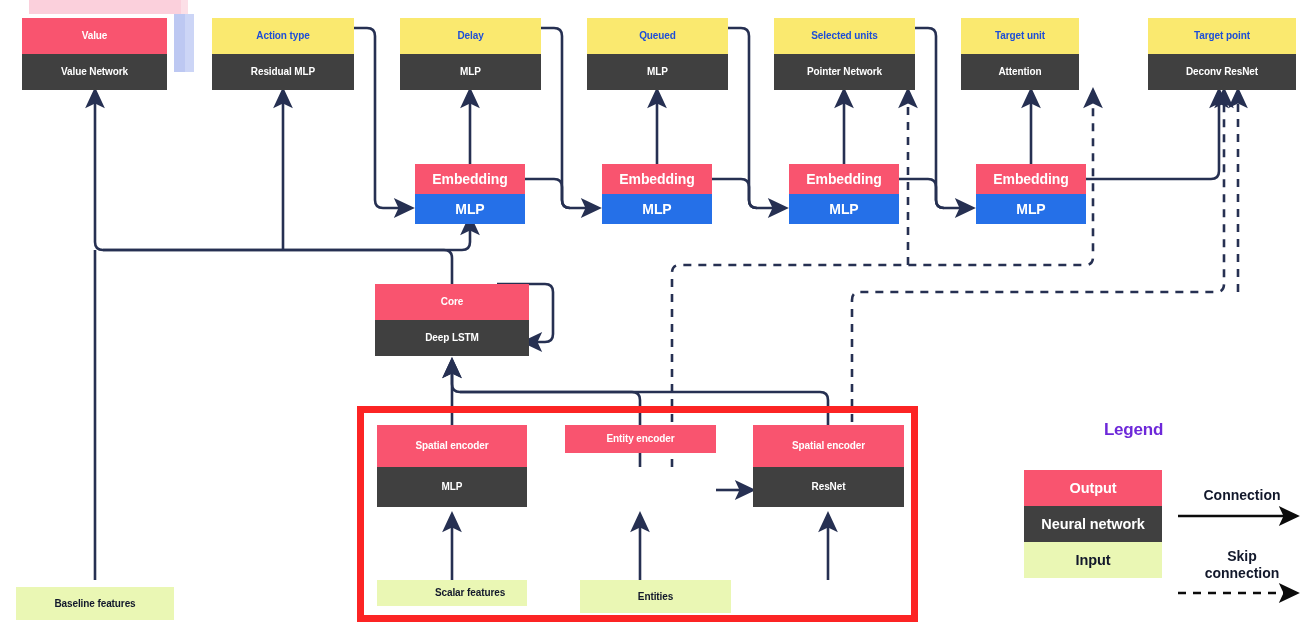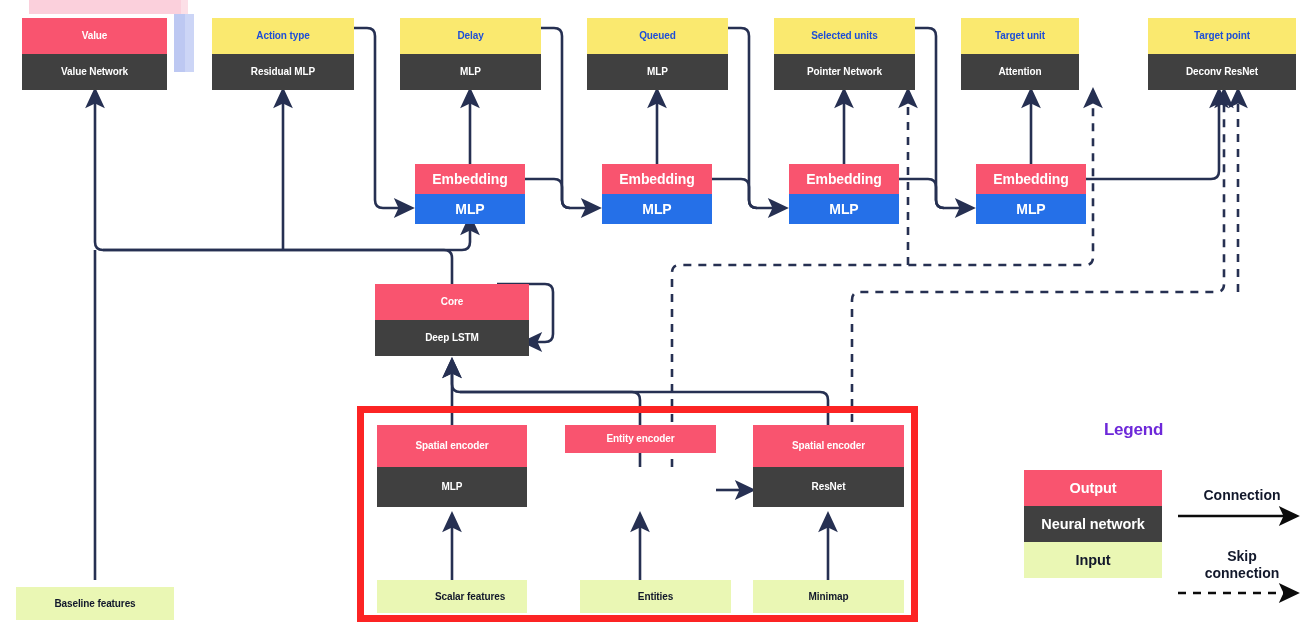--- a/index.html
+++ b/index.html
@@ -192,27 +192,24 @@
   </div>
   <div class="node" style="left:565px;top:425px;width:151px;">
     <div class="cell cap-output" style="height:28px;">Entity encoder</div>
   </div>
   <div class="node" style="left:753px;top:425px;width:151px;">
     <div class="cell cap-output" style="height:42px;">Spatial encoder</div>
     <div class="cell nn-deep" style="height:40px;">ResNet</div>
   </div>
 
   <div class="node" style="left:377px;top:580px;width:150px;">
-    <div class="cell inputbox" style="height:33px;padding-left:36px;">Scalar features</div>
+    <div class="cell inputbox" style="height:26px;padding-left:36px;">Scalar features</div>
   </div>
   <div class="node" style="left:580px;top:580px;width:151px;">
     <div class="cell inputbox" style="height:33px;">Entities</div>
-  </div>
-  <div class="node" style="left:753px;top:580px;width:151px;">
-    <div class="cell inputbox" style="height:33px;">Minimap</div>
   </div>
   <div class="node" style="left:16px;top:580px;width:158px;margin-top:7px;">
     <div class="cell inputbox" style="height:33px;">Baseline features</div>
   </div>
 
   <div id="legend">
     <div id="legend-title">Legend</div>
 
     <div id="legend-swatches">
       <div class="cell cap-output">Output</div>

